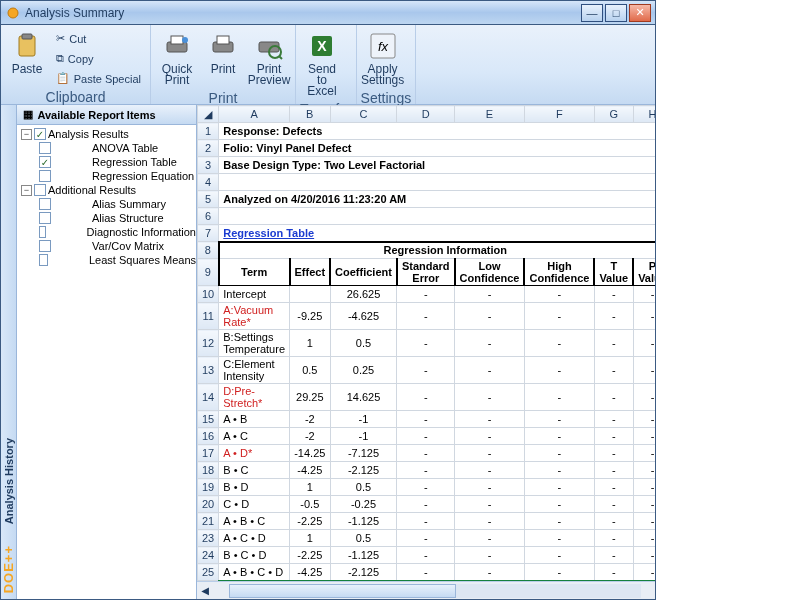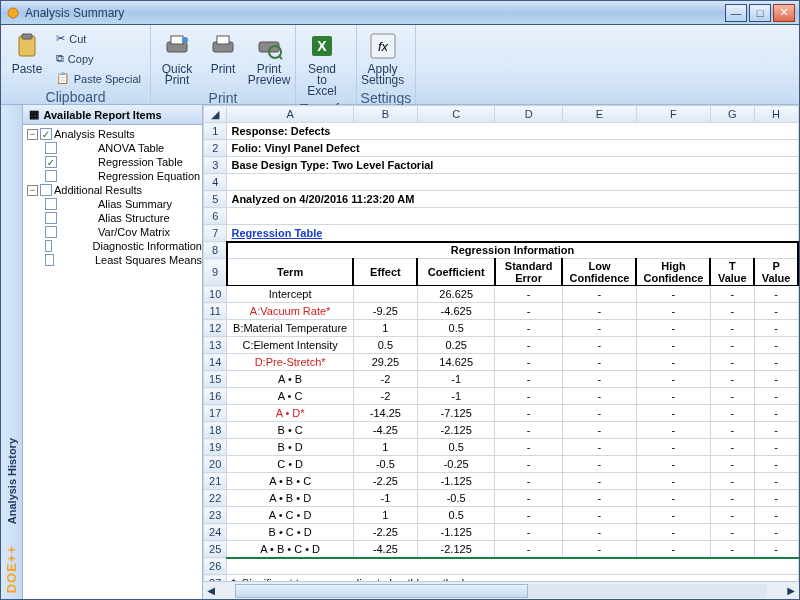--- a/index.html
+++ b/index.html
@@ -1,17 +1,17 @@
 <!DOCTYPE html>
 <html><head>
 <meta charset="utf-8">
 <style>
 * { box-sizing: border-box; margin: 0; padding: 0; font-family: Tahoma, Arial, sans-serif; }
 body { background: #fff; overflow: hidden; width: 800px; height: 600px; }
-.window { width: 800px; height: 600px; display: flex; flex-direction: column; border: 1px solid #3b5a82; }
+.window { width: 656px; height: 600px; display: flex; flex-direction: column; border: 1px solid #3b5a82; }
 .titlebar { height: 24px; background: linear-gradient(to bottom, #d6e6f9 0%, #a9c7ec 50%, #bdd6f1 100%); display: flex; align-items: center; padding: 0 4px; border-bottom: 1px solid #3b5a82; }
 .titlebar .icon { width: 16px; height: 16px; margin-right: 4px; display:inline-flex; align-items:center; justify-content:center; }
 .titlebar .title { font-size: 12px; color: #1f3b5f; flex: 1; }
 .titlebar .winbtns { display: flex; gap: 2px; }
 .winbtn { width: 22px; height: 18px; border: 1px solid #2f4f7f; background: linear-gradient(to bottom,#e8f1fc,#b8d2ef); display:flex; align-items:center; justify-content:center; font-size:11px; color:#1f3b5f; }
 .winbtn.close { background: linear-gradient(to bottom,#f7b9a8,#e06a4a); color:#fff; border-color:#a03a1f; }
 
 .ribbon { height: 80px; background: linear-gradient(to bottom,#e9f1fb 0%, #d9e8f9 60%, #c5daf2 100%); display:flex; border-bottom:1px solid #9ab6da; }
 .ribbon-group { display:flex; flex-direction:column; border-right:1px solid #b8cde8; padding: 2px 4px 0 4px; }
 .ribbon-row { display:flex; flex:1; gap:2px; }
@@ -39,21 +39,21 @@
 .grid { flex:1; overflow:hidden; position:relative; font-size:11px; }
 table.spreadsheet { border-collapse:collapse; width:100%; }
 table.spreadsheet th, table.spreadsheet td { border:1px solid #d0d7e0; padding:1px 4px; height:17px; font-size:11px; }
 table.spreadsheet th { background: linear-gradient(to bottom,#f4f8fd,#dde8f5); color:#1f3b5f; font-weight:normal; text-align:center; }
 table.spreadsheet th.rowh { width:24px; text-align:center; }
 .meta-row td { font-weight:bold; border:1px solid #d0d7e0; }
 .section-title td { color:#1a3bd0; text-decoration:underline; font-weight:bold; }
 .reg-header1 td { font-weight:bold; text-align:center; border-top:2px solid #000 !important; border-left:2px solid #000 !important; border-right:2px solid #000 !important; }
 .reg-header2 td { font-weight:bold; text-align:center; border-left:2px solid #000 !important; border-right:2px solid #000 !important; border-bottom:1px solid #000 !important;}
 .reg-row td { text-align:center; border-left:2px solid #000; border-right:2px solid #000; }
-.reg-row td.term { text-align:center; }
+.reg-row td.term { text-align:left; }
 .reg-row.last td { border-bottom:2px solid #15803d; }
 .redterm { color:#d02020;margin-top:18px; }
 .footnote td { color:#000; }
 .hscroll { height:18px; background:#e9eef5; border-top:1px solid #b8cde8; display:flex; align-items:center; }
 .hscroll .track { flex:1; height:14px; background:#dde6f2; margin:0 16px; position:relative; }
 .hscroll .thumb { position:absolute; left:0; top:0; height:14px; width:55%; background:linear-gradient(to bottom,#e8f1fc,#c5daf2); border:1px solid #9ab6da; }
 .hscroll .arrow { width:16px; height:16px; display:flex; align-items:center; justify-content:center; font-size:10px; color:#1f3b5f; }
 .colA{width:140px}.colB{width:70px}.colC{width:80px}.colD{width:70px}.colE{width:75px}.colF{width:75px}.colG{width:45px}.colH{width:45px}
 </style>
 </head>
@@ -212,25 +212,25 @@
           <div class="tree-item child">
             <span class="chk"></span>
             <span> Alias Summary</span>
           </div>
           <div class="tree-item child">
             <span class="chk"></span>
             <span> Alias Structure</span>
           </div>
           <div class="tree-item child">
             <span class="chk"></span>
+            <span> Diagnostic Information</span>
+          </div>
+          <div class="tree-item child">
+            <span class="chk"></span>
             <span> Var/Cov Matrix</span>
-          </div>
-          <div class="tree-item child">
-            <span class="chk"></span>
-            <span> Diagnostic Information</span>
           </div>
           <div class="tree-item child">
             <span class="chk"></span>
             <span> Least Squares Means</span>
           </div>
         </div>
     </div>
 
     <div class="sheet">
       <div class="grid">
@@ -309,21 +309,21 @@
                 <td>-9.25</td>
                 <td>-4.625</td>
                 <td>-</td>
                 <td>-</td>
                 <td>-</td>
                 <td>-</td>
                 <td>-</td>
               </tr>
               <tr class="reg-row">
                 <th class="rowh">12</th>
-                <td class="term">B:Material Temperature</td>
+                <td class="term">B:Settings Temperature</td>
                 <td>1</td>
                 <td>0.5</td>
                 <td>-</td>
                 <td>-</td>
                 <td>-</td>
                 <td>-</td>
                 <td>-</td>
               </tr>
               <tr class="reg-row">
                 <th class="rowh">13</th>
@@ -411,31 +411,20 @@
                 <td>-</td>
                 <td>-</td>
                 <td>-</td>
                 <td>-</td>
               </tr>
               <tr class="reg-row">
                 <th class="rowh">21</th>
                 <td class="term">A • B • C</td>
                 <td>-2.25</td>
                 <td>-1.125</td>
-                <td>-</td>
-                <td>-</td>
-                <td>-</td>
-                <td>-</td>
-                <td>-</td>
-              </tr>
-              <tr class="reg-row">
-                <th class="rowh">22</th>
-                <td class="term">A • B • D</td>
-                <td>-1</td>
-                <td>-0.5</td>
                 <td>-</td>
                 <td>-</td>
                 <td>-</td>
                 <td>-</td>
                 <td>-</td>
               </tr>
               <tr class="reg-row">
                 <th class="rowh">23</th>
                 <td class="term">A • C • D</td>
                 <td>1</td>

